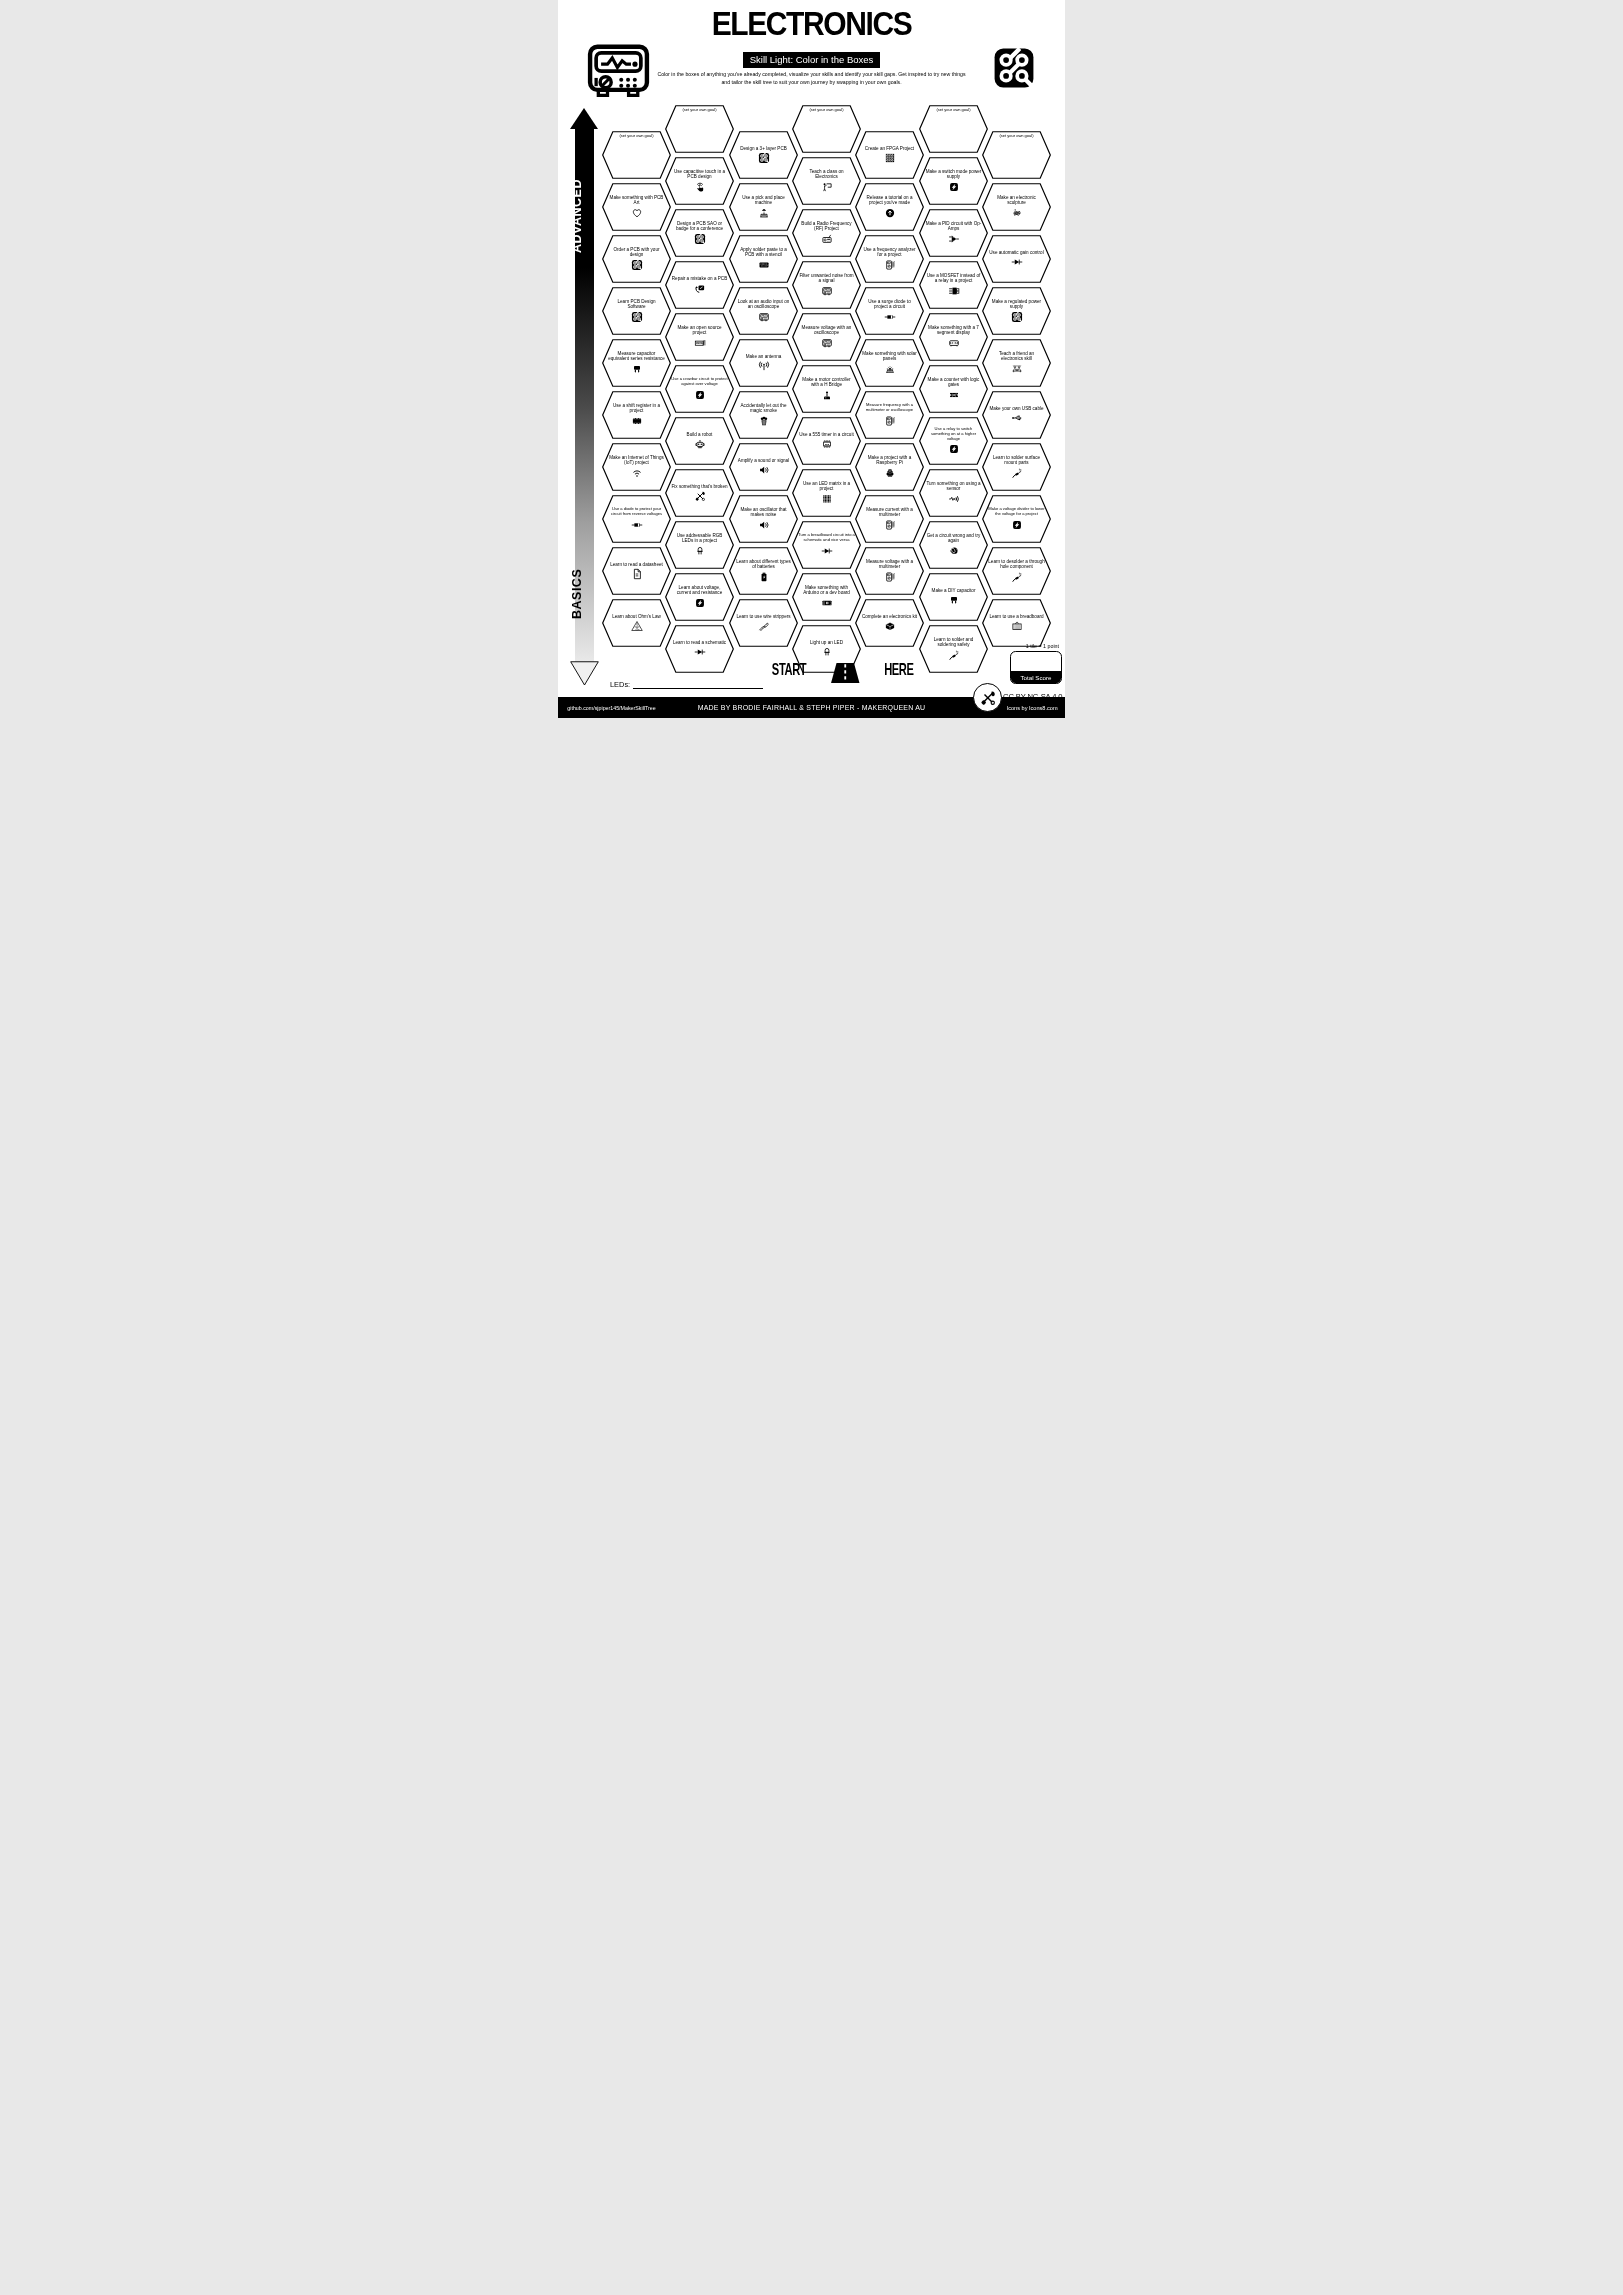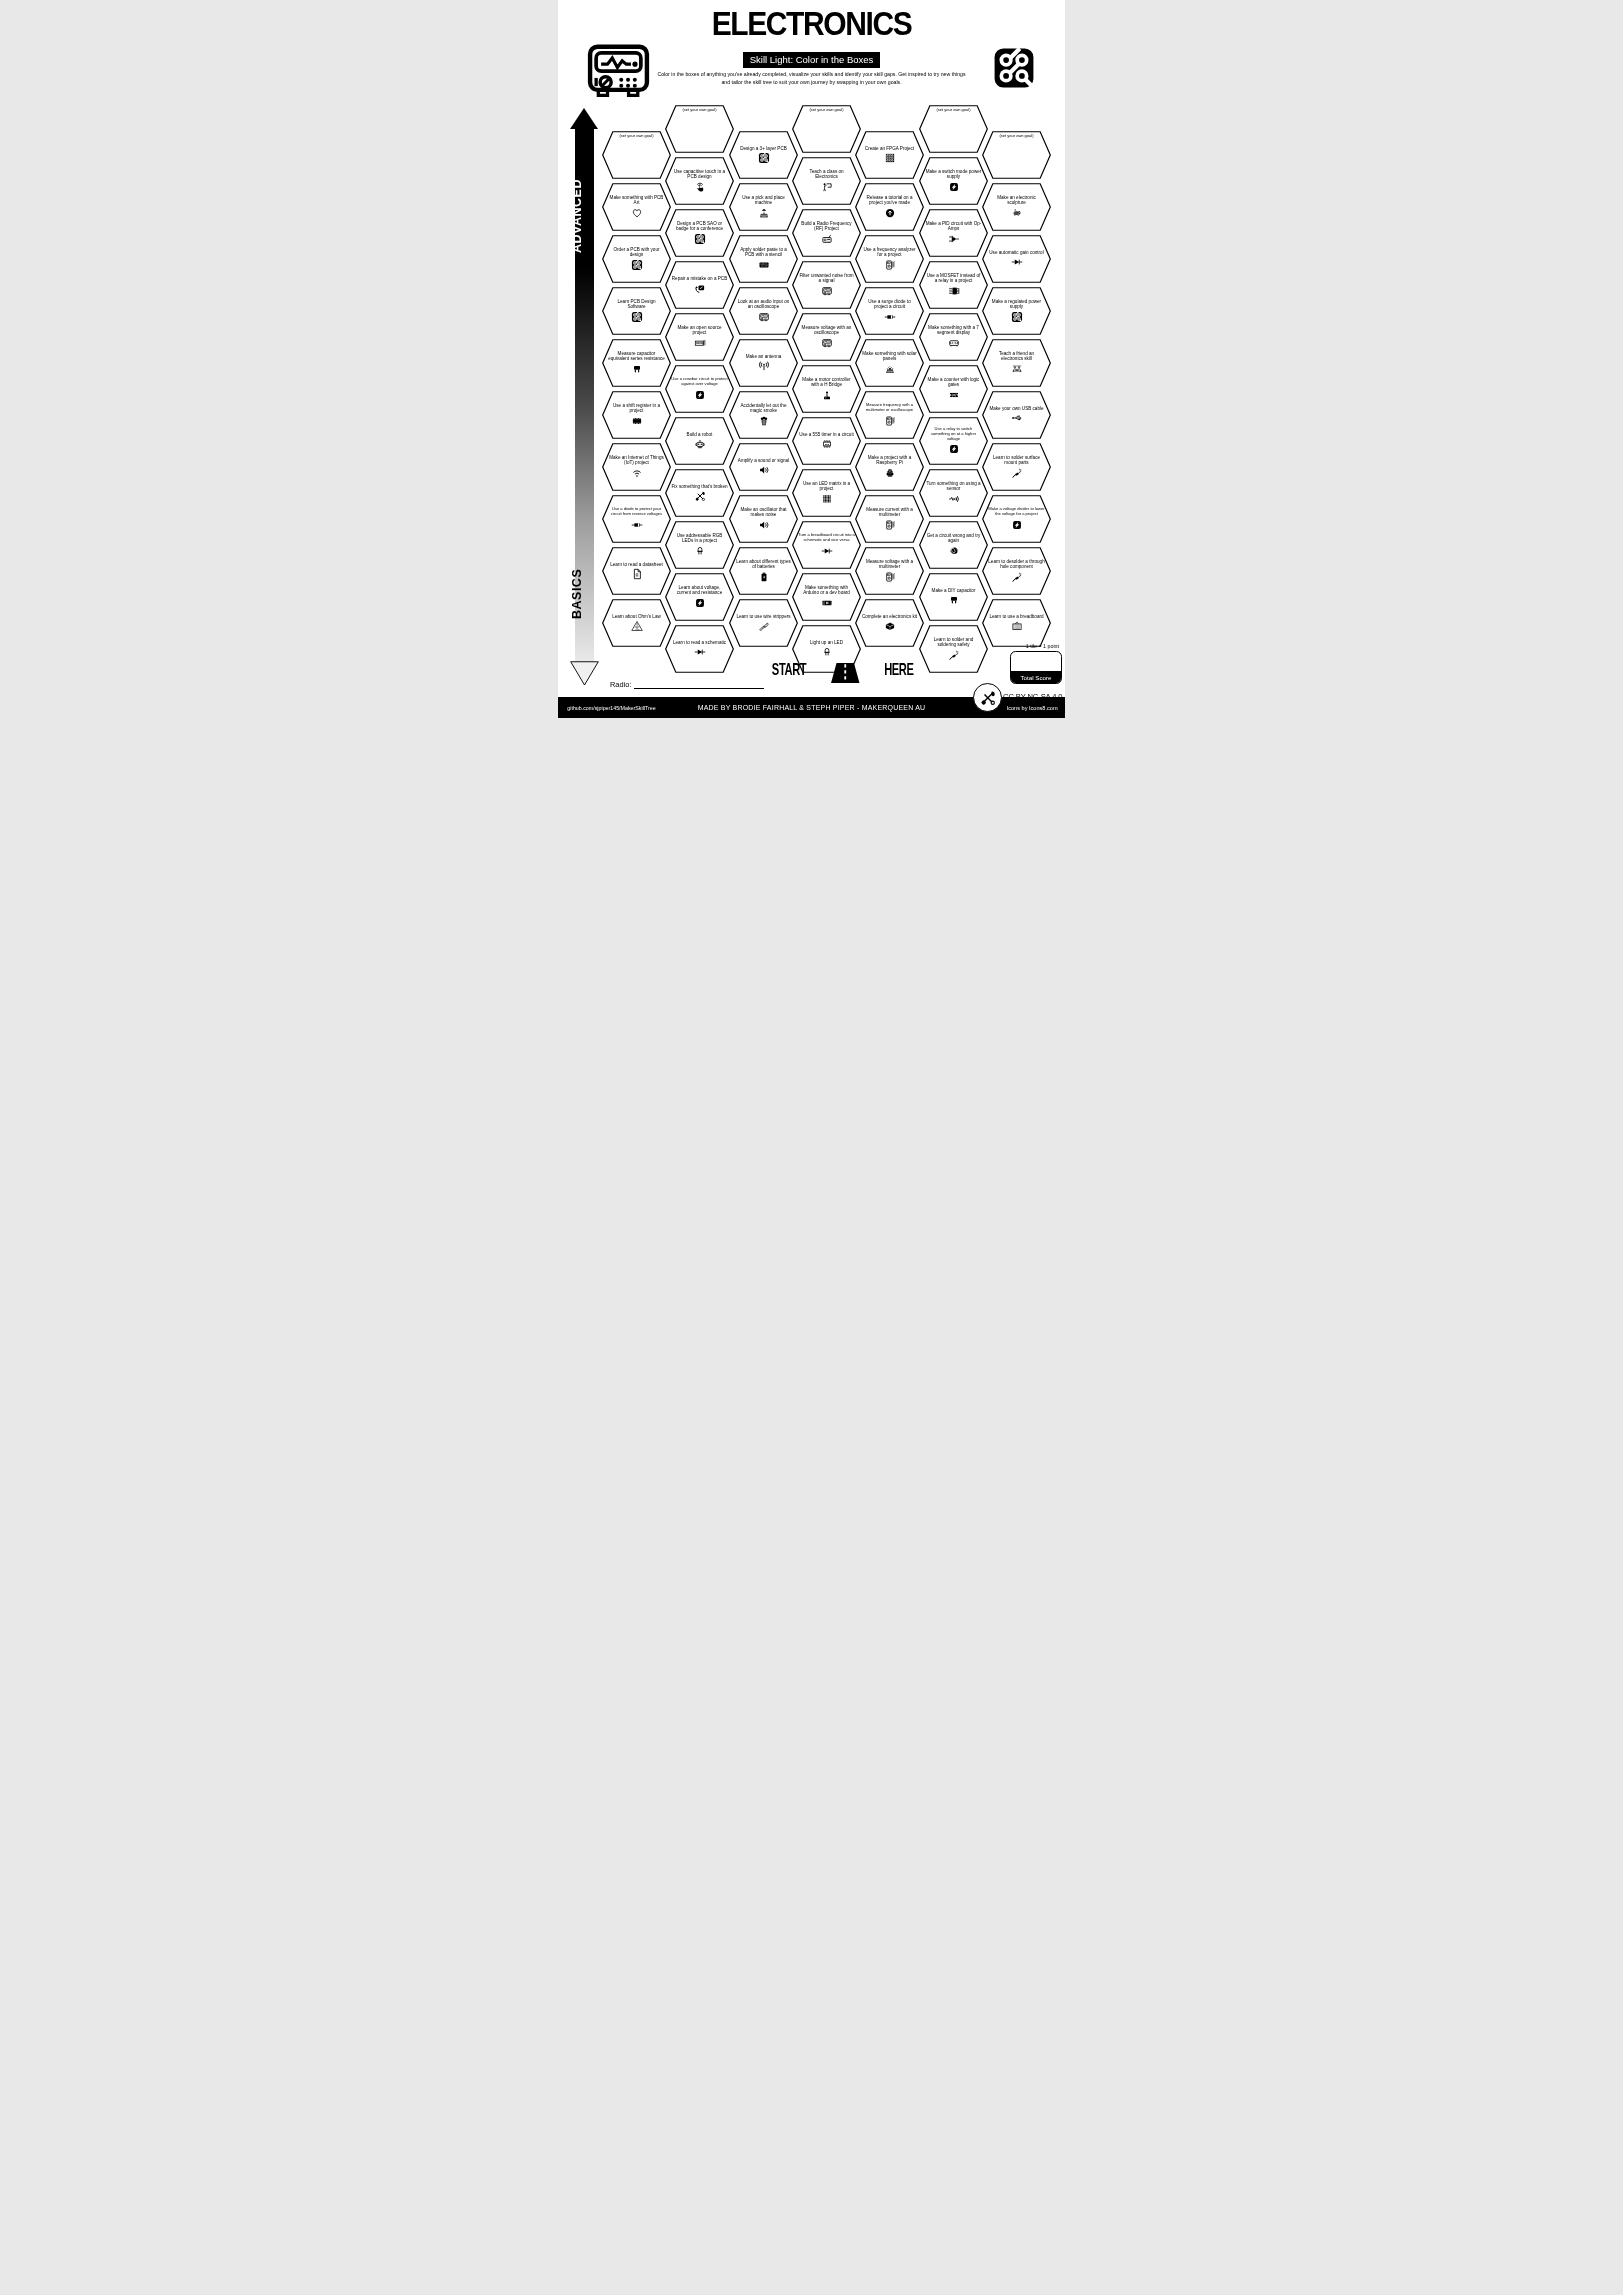--- a/index.html
+++ b/index.html
@@ -1216,21 +1216,21 @@
   <div class="start-banner">
     <span class="start-word">START</span>
     <svg width="30.5" height="22" viewBox="0 0 66 48">
       <path d="M14 2h38l12 44H2Z" fill="#000"></path>
       <path d="M33 5v38" stroke="#fff" stroke-width="4" stroke-dasharray="7 6"></path>
     </svg>
     <span class="start-word">HERE</span>
   </div>
 
   <div class="name-row">
-    <span class="name-label">Radio:</span>
+    <span class="name-label">LEDs:</span>
     <div class="name-line"></div>
   </div>
 
   <div class="tile-note">1 tile = 1 point</div>
   <div class="score-box">
     <div class="score-blank"></div>
     <div class="score-band">Total Score</div>
   </div>
 
   <div class="cc-badge">

